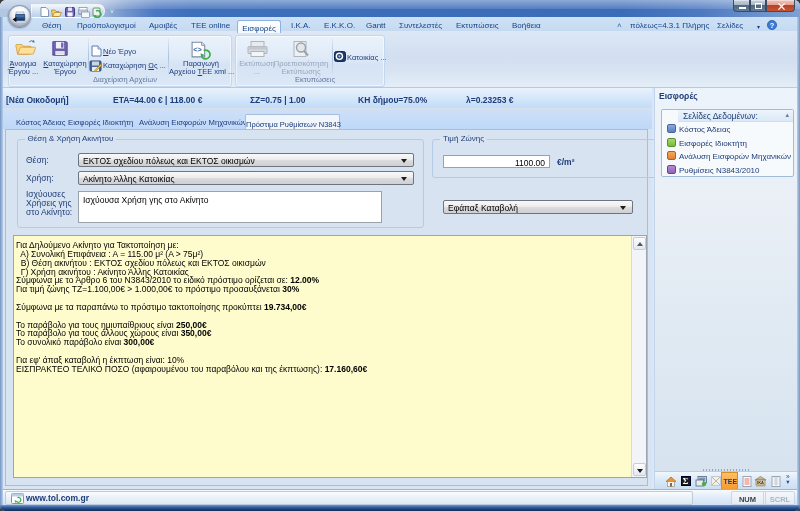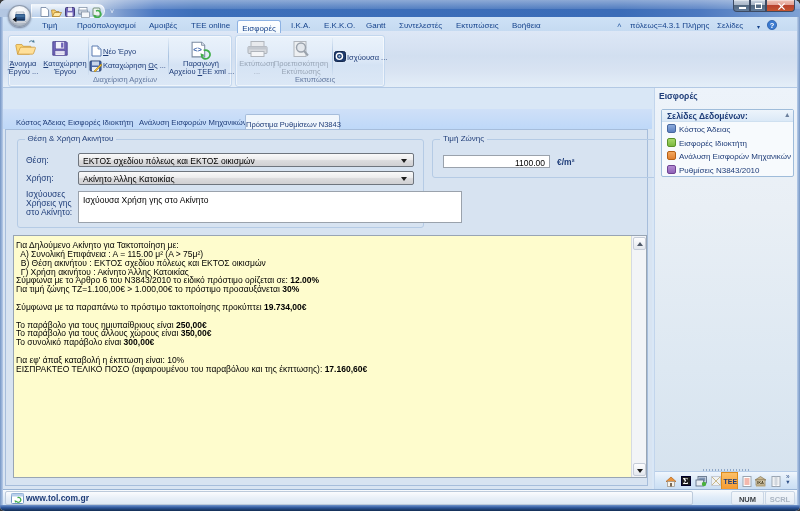--- a/index.html
+++ b/index.html
@@ -71,21 +71,21 @@
 
 #yellow { position:absolute; left:10px; top:126px; width:634px; height:243px; background:#fefccd; border:1px solid #98a5b4; }
 #ytext { position:absolute; left:2px; top:5px; font-size:8.5px; color:#000; line-height:8.85px; white-space:pre; }
 #yscroll { position:absolute; right:0px; top:0px; bottom:0px; width:15px; background:#f2f4f7; border-left:1px solid #d5dae2; }
 .sbtn { position:absolute; left:1px; width:13px; height:13px; background:linear-gradient(#fdfdfe,#e4e8ee); border:1px solid #c6cdd8; border-radius:2px; }
 
 
 #rpanel { position:absolute; left:654px; top:88px; width:143px; height:401px; background:linear-gradient(#edf3fa,#e9eff5 30%,#dde8f2 70%,#d5e2ee); border-left:1px solid #c2d5ec; }
 #rpanel h1 { position:absolute; left:4px; top:3px; font-size:8.5px; color:#1e3c78; font-weight:bold; }
 #pgroup { position:absolute; left:6px; top:21px; width:133px; height:68px; background:#f7fafd; border:1px solid #9fbcda; border-radius:2px; }
-#pgroup .phead { position:absolute; left:0; top:0; right:0; height:12px; background:linear-gradient(#edf4fb,#dbe9f7); border-bottom:1px solid #cfe0f0; font-size:8.5px; font-weight:bold; color:#1e3c78; padding:1px 0 0 5px; }
+#pgroup .phead { position:absolute; left:16px; top:0; right:0; height:12px; background:linear-gradient(#edf4fb,#dbe9f7); border-bottom:1px solid #cfe0f0; font-size:8.5px; font-weight:normal; color:#1e3c78; padding:1px 0 0 5px; }
 .pitem { position:absolute; left:5px; height:12px; font-size:8px; color:#1e3c78; white-space:nowrap; }
 .sq { position:absolute; left:0; top:0px; width:9px; height:9px; border-radius:2px; }
 .pitem b { position:absolute; left:12px; top:1px; font-weight:normal; }
 
 
 #ptools { position:absolute; left:0; bottom:0; width:100%; height:18px; background:linear-gradient(#f0f6fd,#d9e8f7 50%,#cadef3); border-top:1px solid #b7cde8; }
 
 
 #statusbar { position:absolute; left:3px; top:489px; width:794px; height:16px; background:linear-gradient(#f7fafd,#e2edf9 45%,#cfe2f4); border-top:1px solid #98b3d4; }
 #statusbar .lseg { position:absolute; left:2px; top:1px; width:688px; height:14px; border:1px solid #bccadb; border-radius:2px; background:linear-gradient(#fbfcfe,#e9f0f8 50%,#dde8f4); }
@@ -151,21 +151,21 @@
         <rect x="3.5" y="5" width="8" height="5.5" fill="#f4f6f9" stroke="#7b8aa0" stroke-width=".7"></rect>
       </svg>
     <svg class="abs" style="left:60px;top:2px" width="11" height="11" viewBox="0 0 11 11">
         <rect x="1" y="1" width="7" height="8" rx="1" fill="#eef3ef" stroke="#54775a" stroke-width=".8"></rect>
         <path d="M4 4 a3.4 3.4 0 1 1 -1.4 5" fill="none" stroke="#3fae49" stroke-width="1.5"></path>
         <path d="M1.6 7.4 L2 10.8 L5 9 Z" fill="#3fae49"></path>
       </svg>
   </div>
 
   <div id="tabrow">
-    <span class="rtab" style="left:42px">Τιμή</span>
+    <span class="rtab" style="left:42px">Θέση</span>
     <span class="rtab" style="left:77px">Προϋπολογισμοί</span>
     <span class="rtab" style="left:149px">Αμοιβές</span>
     <span class="rtab" style="left:191px">TEE online</span>
     <span class="rtab" style="left:291px">Ι.Κ.Α.</span>
     <span class="rtab" style="left:324px">Ε.Κ.Κ.Ο.</span>
     <span class="rtab" style="left:366px">Gantt</span>
     <span class="rtab" style="left:399px">Συντελεστές</span>
     <span class="rtab" style="left:456px">Εκτυπώσεις</span>
     <span class="rtab" style="left:512px">Βοήθεια</span>
     <span class="rtab" style="left:617px; color:#3464a8;">˄</span>
@@ -238,24 +238,31 @@
         <path d="M14 10.5 L18 15" stroke="#9aa2ac" stroke-width="2"></path>
       </svg>
       <div class="bigbtn gray" style="left:36px; top:24px; width:58px;">Προεπισκόπηση<br>Εκτύπωσης</div>
       <div class="vsep" style="left:96px;"></div>
       <svg class="abs" style="left:98px; top:15px;" width="12" height="11" viewBox="0 0 12 11">
         <rect x="0.5" y="0.5" width="11" height="10" rx="2" fill="#1d3a6d"></rect>
         <rect x="0.5" y="0.5" width="11" height="10" rx="2" fill="none" stroke="#15294e"></rect>
         <circle cx="5.4" cy="5.3" r="3.1" fill="none" stroke="#ffffff" stroke-width="1.4"></circle>
         <circle cx="5.4" cy="5.3" r="1.1" fill="#9fc3e8"></circle>
       </svg>
-      <div class="smallbtn" style="left:111px; top:17px;">Ισχύουσα ...</div>
-    </div>
-  </div>
-
+      <div class="smallbtn" style="left:111px; top:17px;">Κατοικίας ...</div>
+    </div>
+  </div>
+
+  <div id="infobar">
+    <span style="left:3px">[Νέα Οικοδομή]</span>
+    <span style="left:110px">ΕΤΑ=44.00 € | 118.00 €</span>
+    <span style="left:247px">ΣΖ=0.75 | 1.00</span>
+    <span style="left:355px">ΚΗ δήμου=75.0%</span>
+    <span style="left:463px">λ=0.23253 €</span>
+  </div>
 
   <div id="mainarea">
     <div id="tabstrip">
       <span class="ptab" style="left:13px">Κόστος Άδειας</span>
       <span class="ptab" style="left:65px">Εισφορές Ιδιοκτήτη</span>
       <span class="ptab" style="left:136px">Ανάλυση Εισφορών Μηχανικών</span>
     </div>
     <div id="tabpage"></div>
     <div id="ptab-active">
         <span>Πρόστιμα Ρυθμίσεων Ν3843</span>
@@ -272,32 +279,38 @@
         <div class="dd">
           <div class="arr" style="left:3px; top:4px;"></div>
         </div>
       </div>
     <div class="combo" style="left:75px; top:61.5px; width:336px; height:14px;">
         <div class="txt" style="top:2px;">Ακίνητο Άλλης Κατοικίας</div>
         <div class="dd">
           <div class="arr" style="left:3px; top:4px;"></div>
         </div>
       </div>
-    <div class="tbox" style="left:75px; top:82px; width:384px; height:32px;">
+    <div class="tbox" style="left:75px; top:82px; width:304px; height:32px;">
         <div class="txt">Ισχύουσα Χρήση γης στο Ακίνητο</div>
       </div>
 
     <div class="gbox" style="left:429px; top:29.5px; width:244px; height:39px;">
       <div class="glab">Τιμή Ζώνης</div>
     </div>
     <div class="tbox" style="left:440px; top:45.5px; width:107px; height:13.5px;padding-left:12px;">
         <div class="txt" style="left:auto; right:4px; top:2px;">1100.00</div>
       </div>
     <div class="flabel" style="left:554px; top:47.5px; font-weight:bold;">€/m²</div>
 
+    <div class="combo" style="left:440px; top:91px; width:190px; height:14px;">
+        <div class="txt" style="top:2px;">Εφάπαξ Καταβολή</div>
+        <div class="dd">
+          <div class="arr" style="left:3px; top:4px;"></div>
+        </div>
+      </div>
 
     <div id="yellow">
       <div id="ytext">Για Δηλούμενο Ακίνητο για Τακτοποίηση με:
   Α) Συνολική Επιφάνεια : Α = 115.00 μ² (Α &gt; 75μ²)
   Β) Θέση ακινήτου : ΕΚΤΟΣ σχεδίου πόλεως και ΕΚΤΟΣ οικισμών
   Γ) Χρήση ακινήτου : Ακίνητο Άλλης Κατοικίας
 Σύμφωνα με το Άρθρο 6 του Ν3843/2010 το ειδικό πρόστιμο ορίζεται σε: <b>12.00%</b>
 Για τιμή ζώνης ΤΖ=1.100,00€ &gt; 1.000,00€ το πρόστιμο προσαυξάνεται <b>30%</b>
 
 Σύμφωνα με τα παραπάνω το πρόστιμο τακτοποίησης προκύπτει <b>19.734,00€</b>

